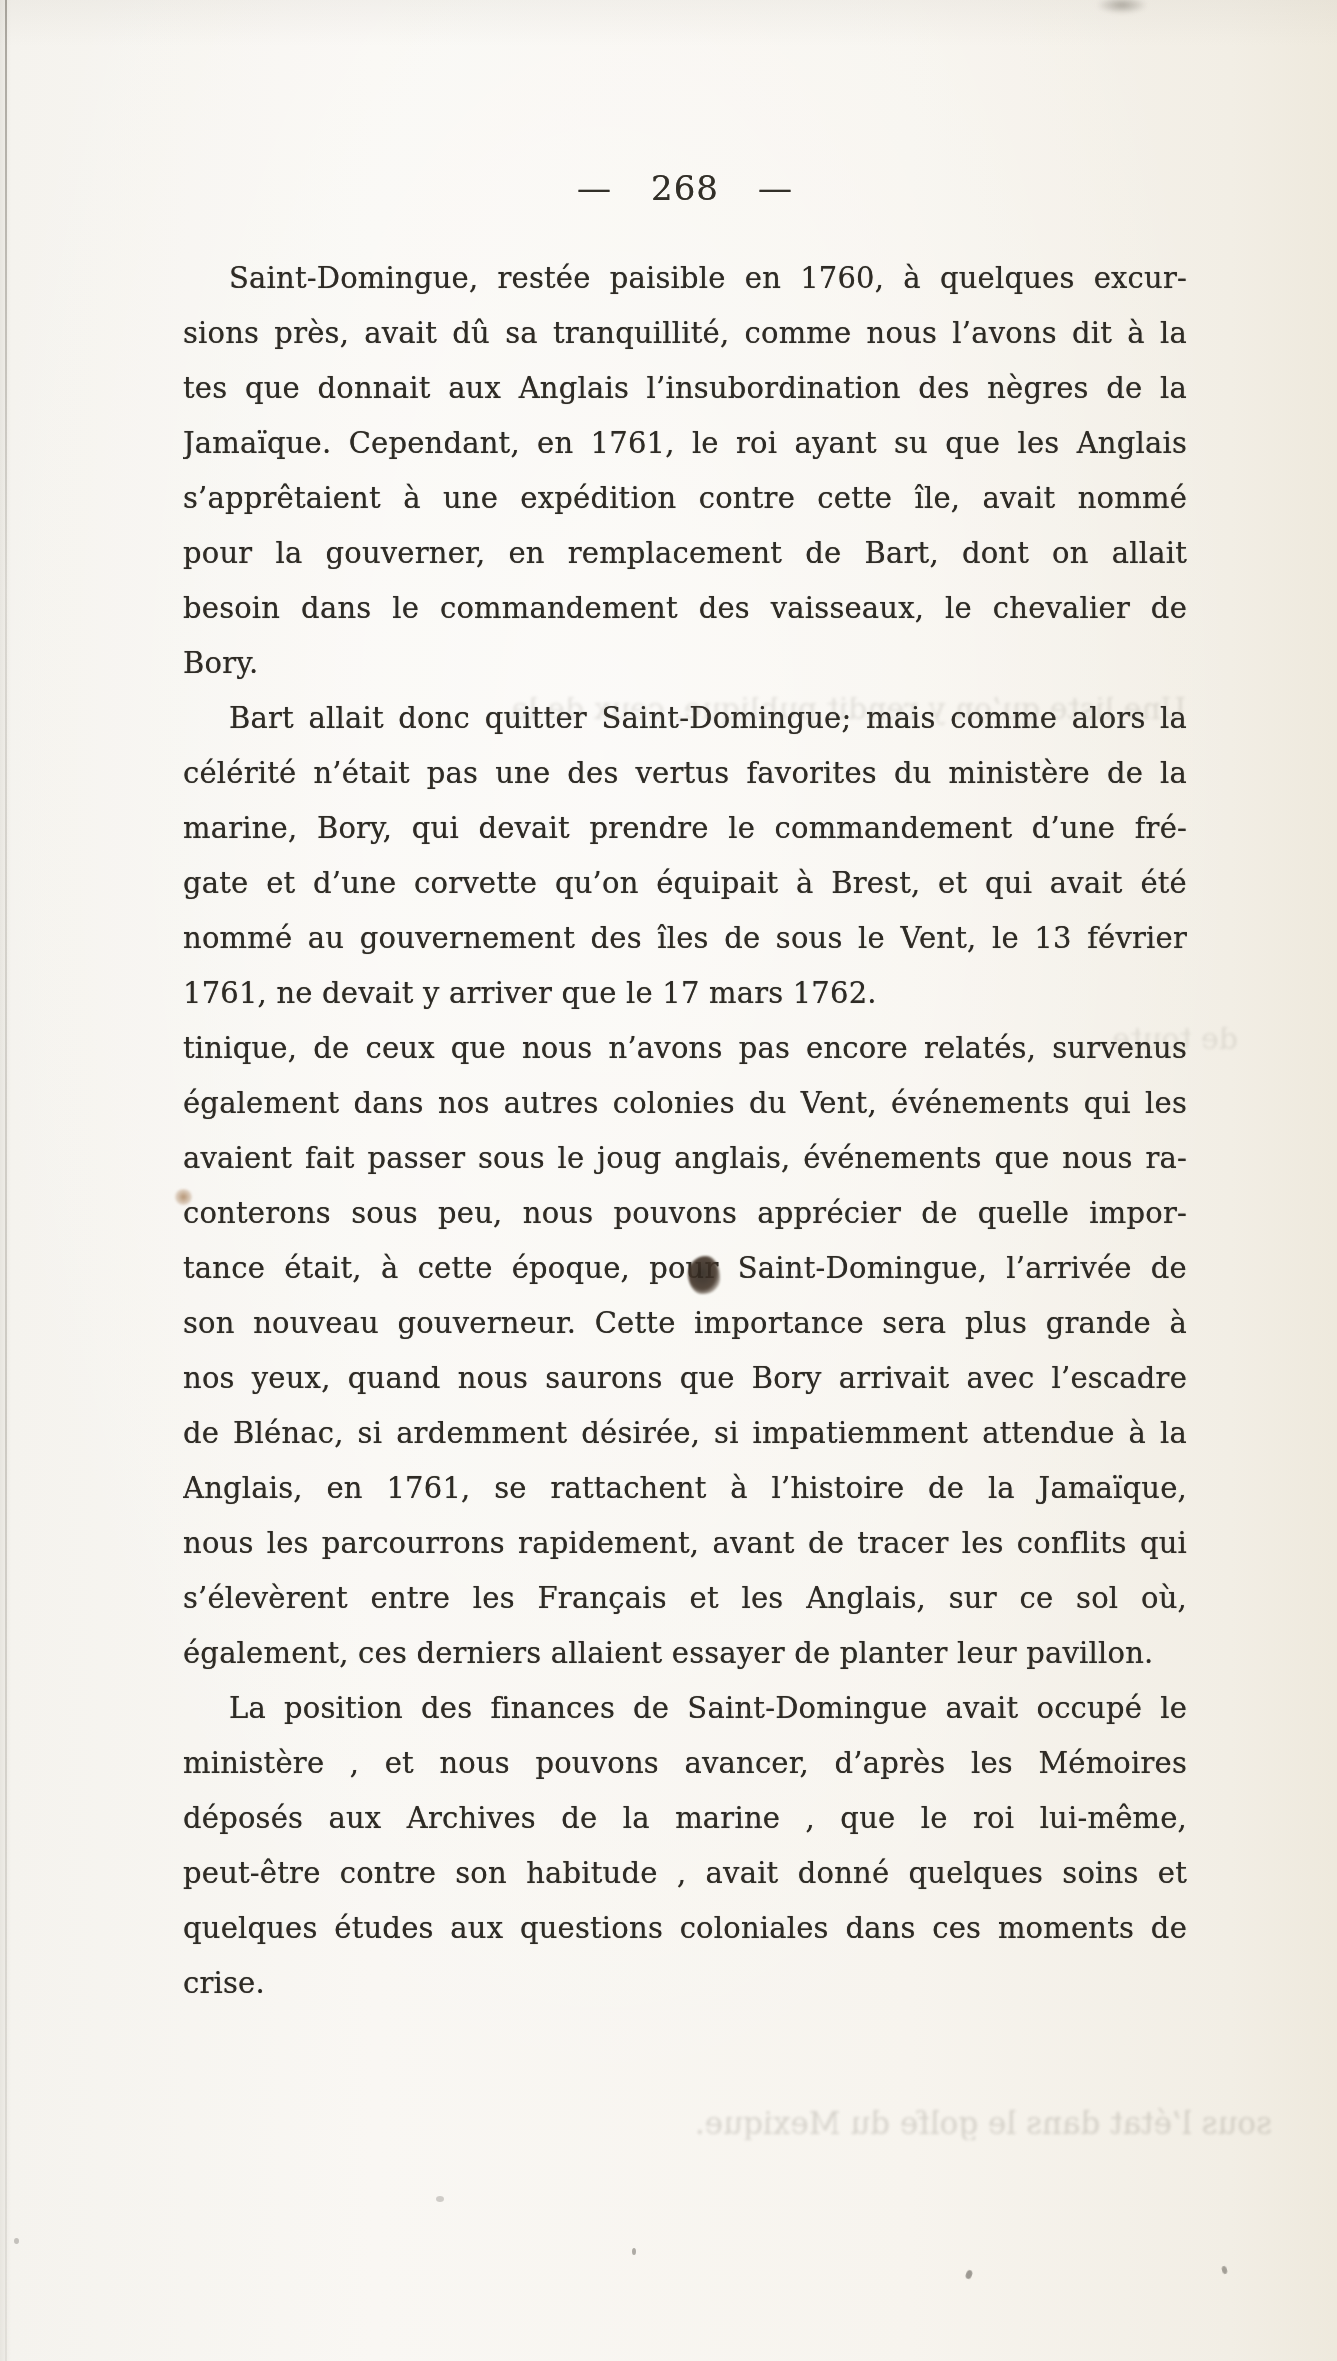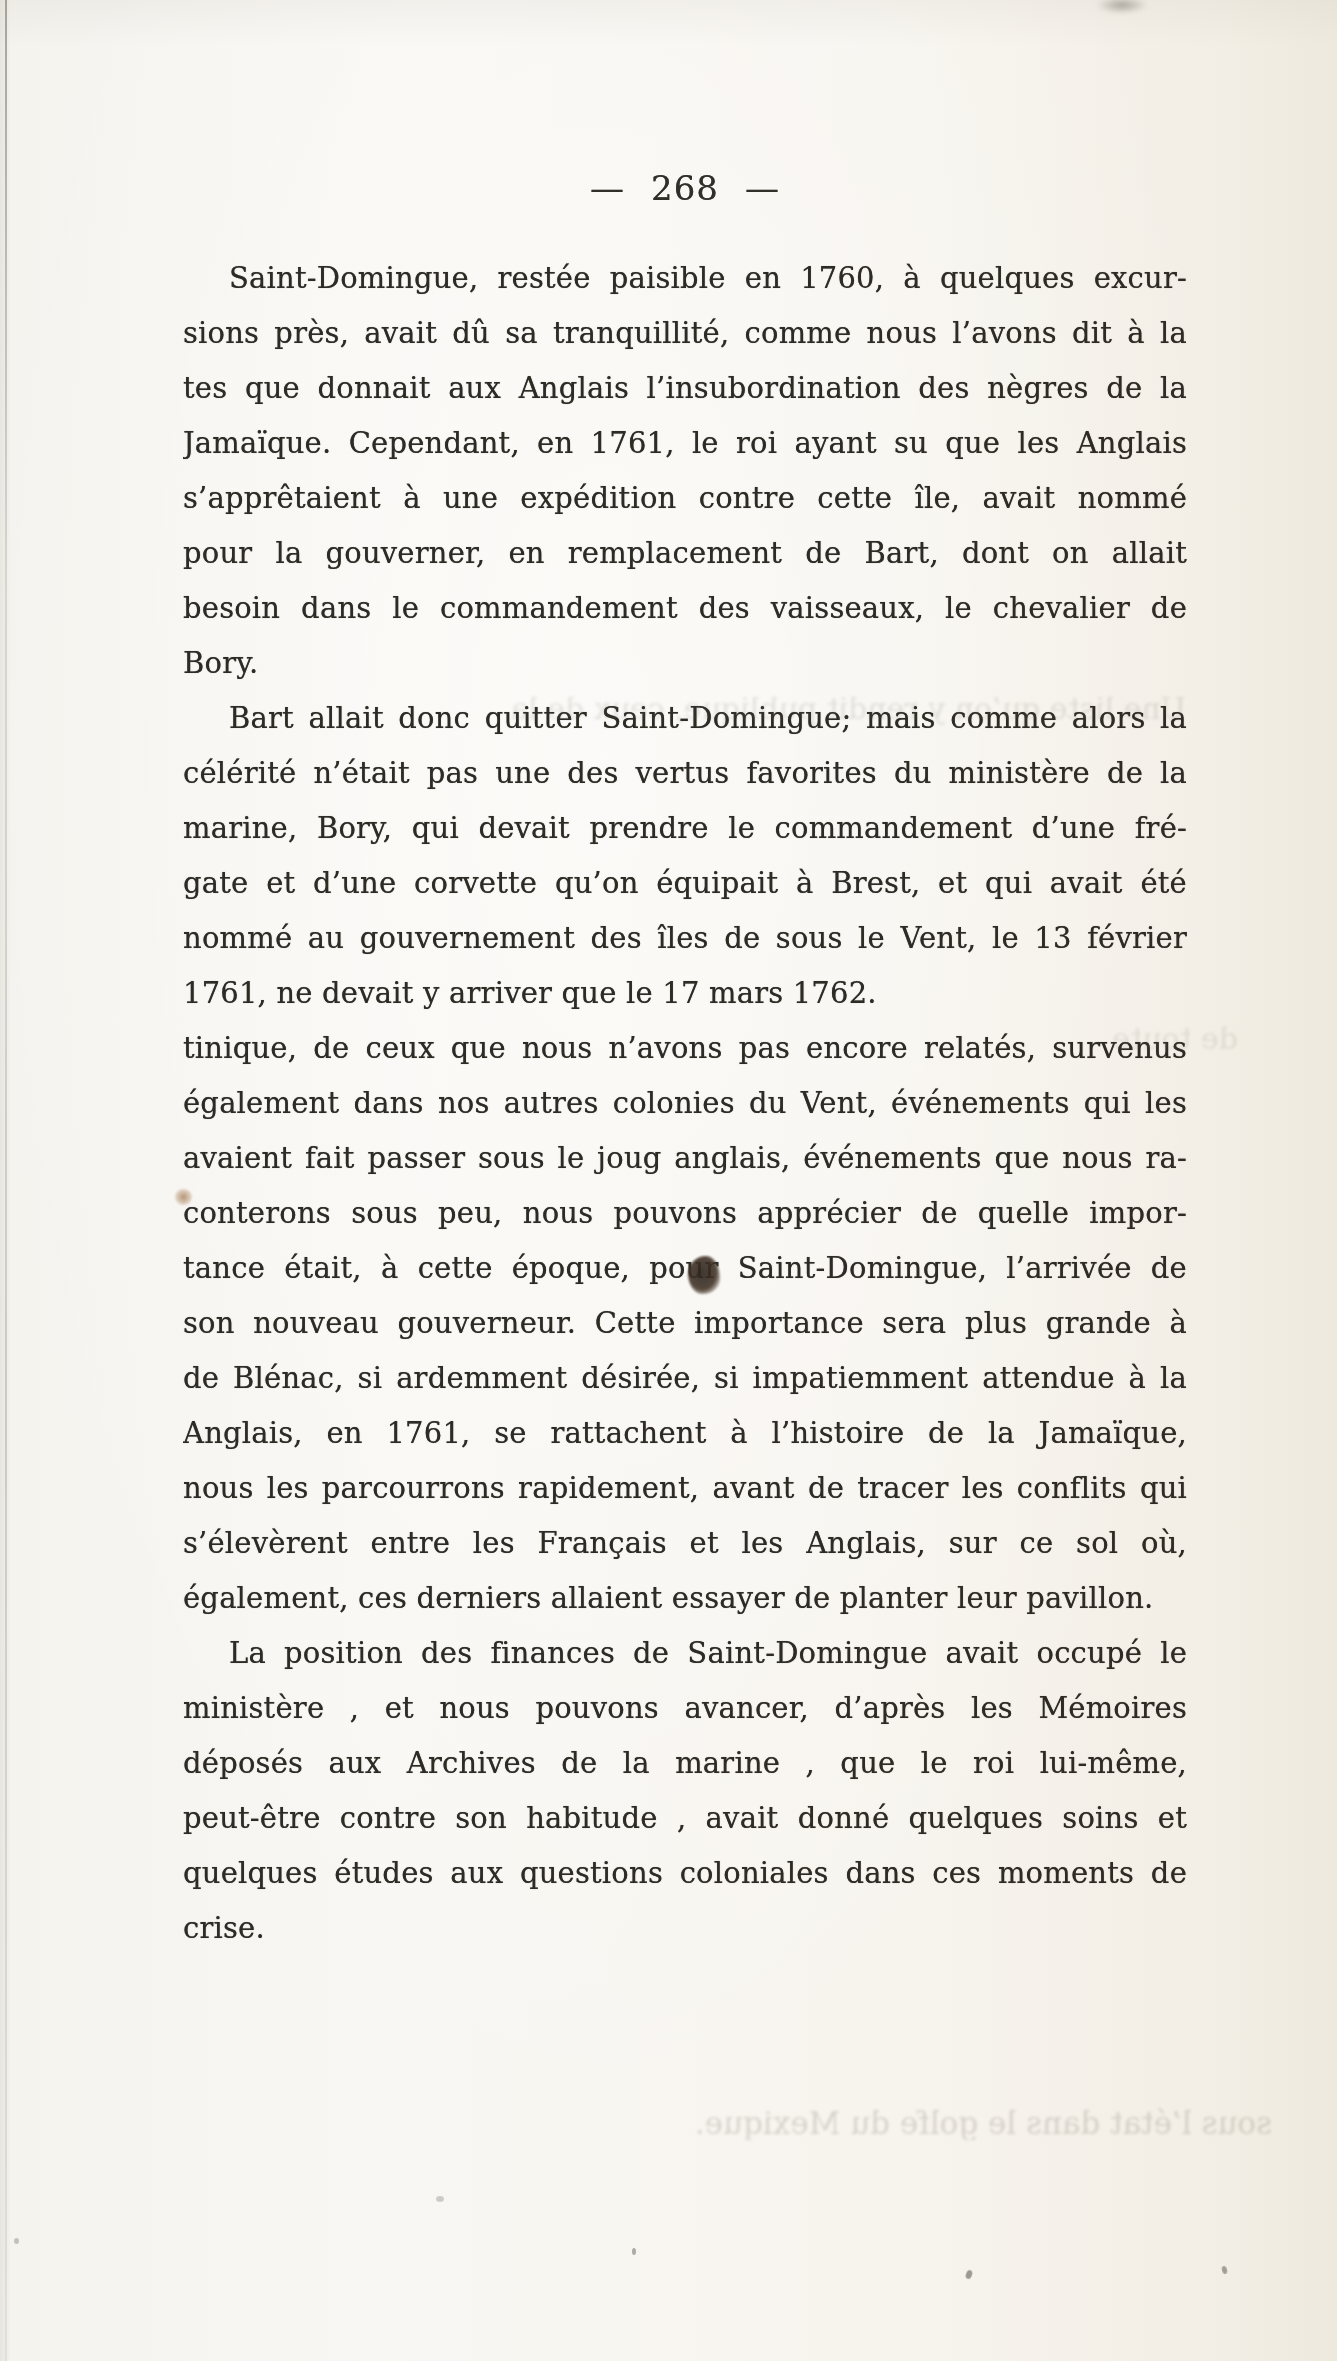--- a/index.html
+++ b/index.html
@@ -43,21 +43,21 @@
   .page-header {
     position: absolute;
     left: 183px; top: 168px;
     width: 1004px;
     text-align: center;
     font-size: 34px;
     letter-spacing: 1px;
     color: #322f28;
     text-shadow: 0 0 0.6px rgba(40,38,33,0.65);
   }
-  .page-header .num { margin: 0 26px; }
+  .page-header .num { margin: 0 39px; }
 
   
   .text-block {
     position: absolute;
     left: 183px; top: 251px;
     width: 1004px;
     font-size: 29px;
     text-shadow: 0 0 0.7px rgba(42,40,34,0.72);
     letter-spacing: 0.2px;
   }
@@ -141,20 +141,21 @@
       <div class="line">marine, Bory, qui devait prendre le commandement d’une fré-</div>
       <div class="line">gate et d’une corvette qu’on équipait à Brest, et qui avait été</div>
       <div class="line">nommé au gouvernement des îles de sous le Vent, le 13 février</div>
       <div class="line last">1761, ne devait y arriver que le 17 mars 1762.</div>
       <div class="line">tinique, de ceux que nous n’avons pas encore relatés, survenus</div>
       <div class="line">également dans nos autres colonies du Vent, événements qui les</div>
       <div class="line">avaient fait passer sous le joug anglais, événements que nous ra-</div>
       <div class="line">conterons sous peu, nous pouvons apprécier de quelle impor-</div>
       <div class="line">tance était, à cette époque, pour Saint-Domingue, l’arrivée de</div>
       <div class="line">son nouveau gouverneur. Cette importance sera plus grande à</div>
+      <div class="line">nos yeux, quand nous saurons que Bory arrivait avec l’escadre</div>
       <div class="line">de Blénac, si ardemment désirée, si impatiemment attendue à la</div>
       <div class="line">Anglais, en 1761, se rattachent à l’histoire de la Jamaïque,</div>
       <div class="line">nous les parcourrons rapidement, avant de tracer les conflits qui</div>
       <div class="line">s’élevèrent entre les Français et les Anglais, sur ce sol où,</div>
       <div class="line last">également, ces derniers allaient essayer de planter leur pavillon.</div>
       <div class="line first">La position des finances de Saint-Domingue avait occupé le</div>
       <div class="line">ministère , et nous pouvons avancer, d’après les Mémoires</div>
       <div class="line">déposés aux Archives de la marine , que le roi lui-même,</div>
       <div class="line">peut-être contre son habitude , avait donné quelques soins et</div>
       <div class="line">quelques études aux questions coloniales dans ces moments de</div>

